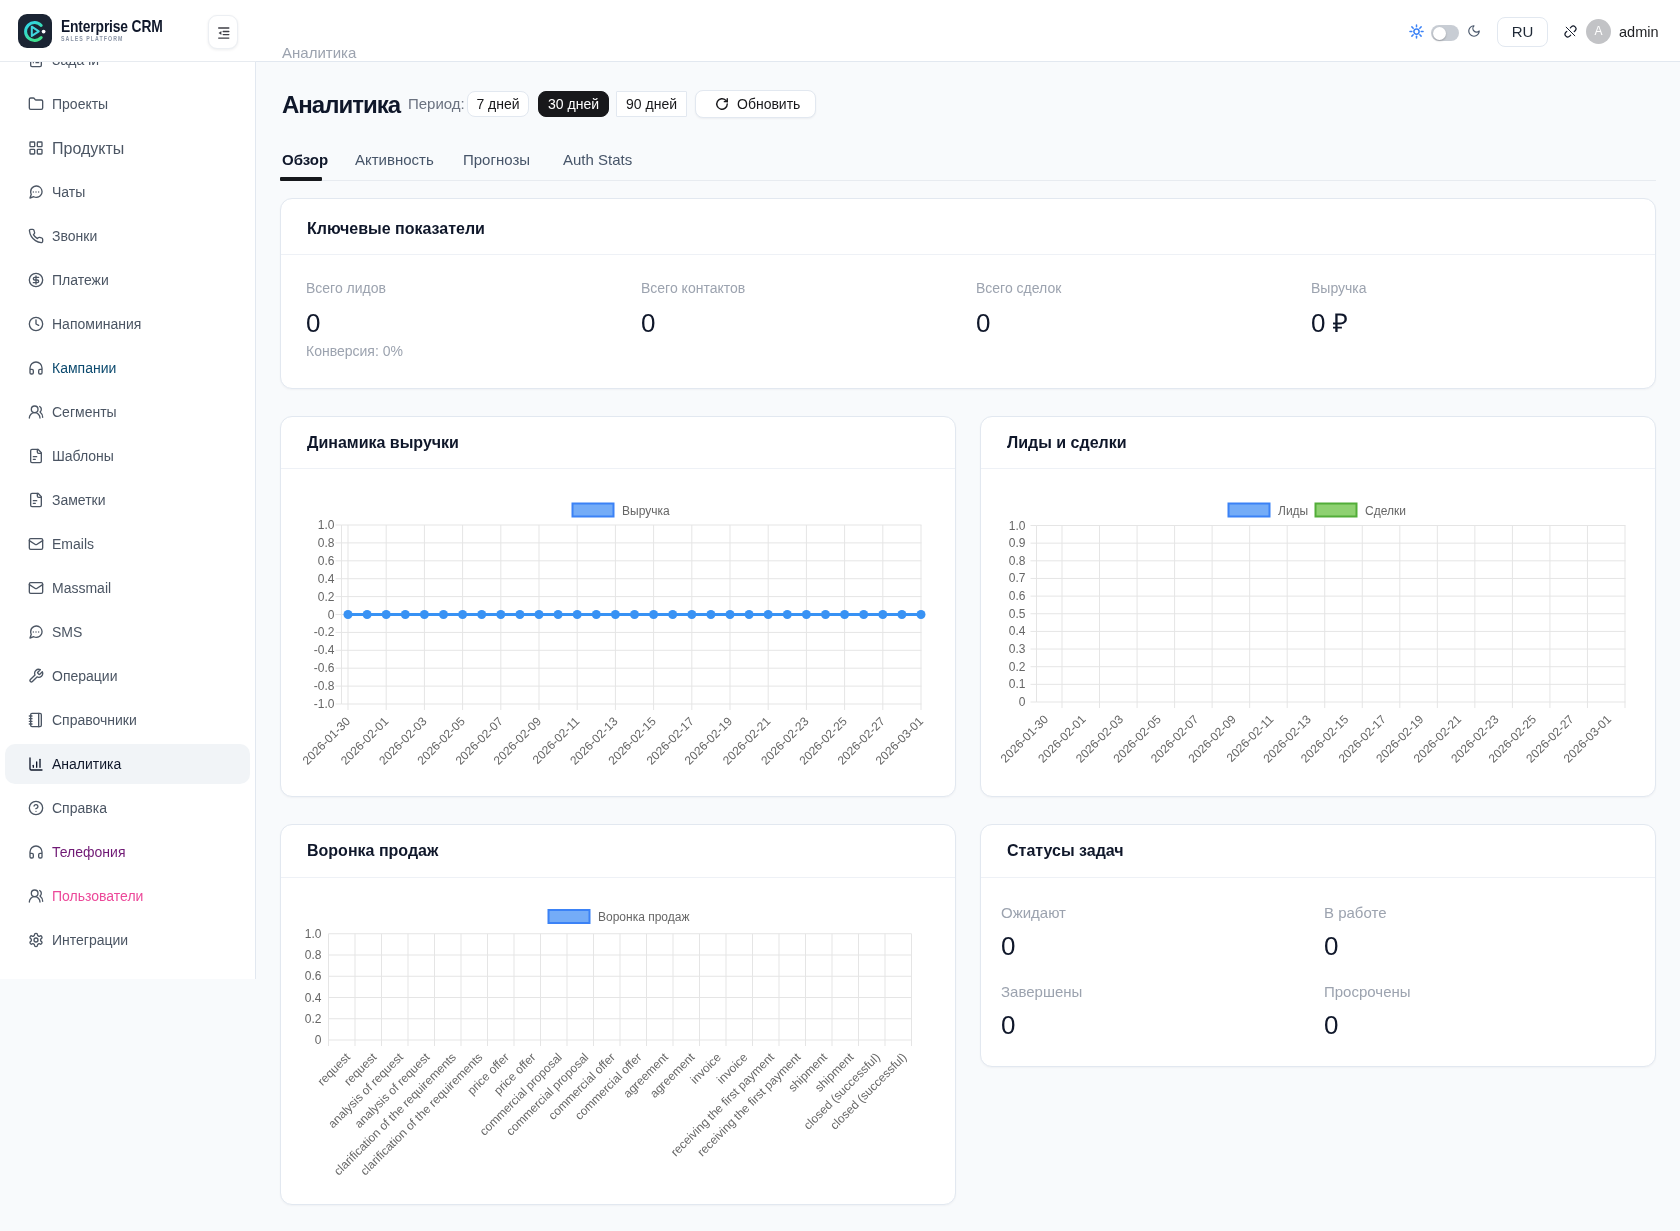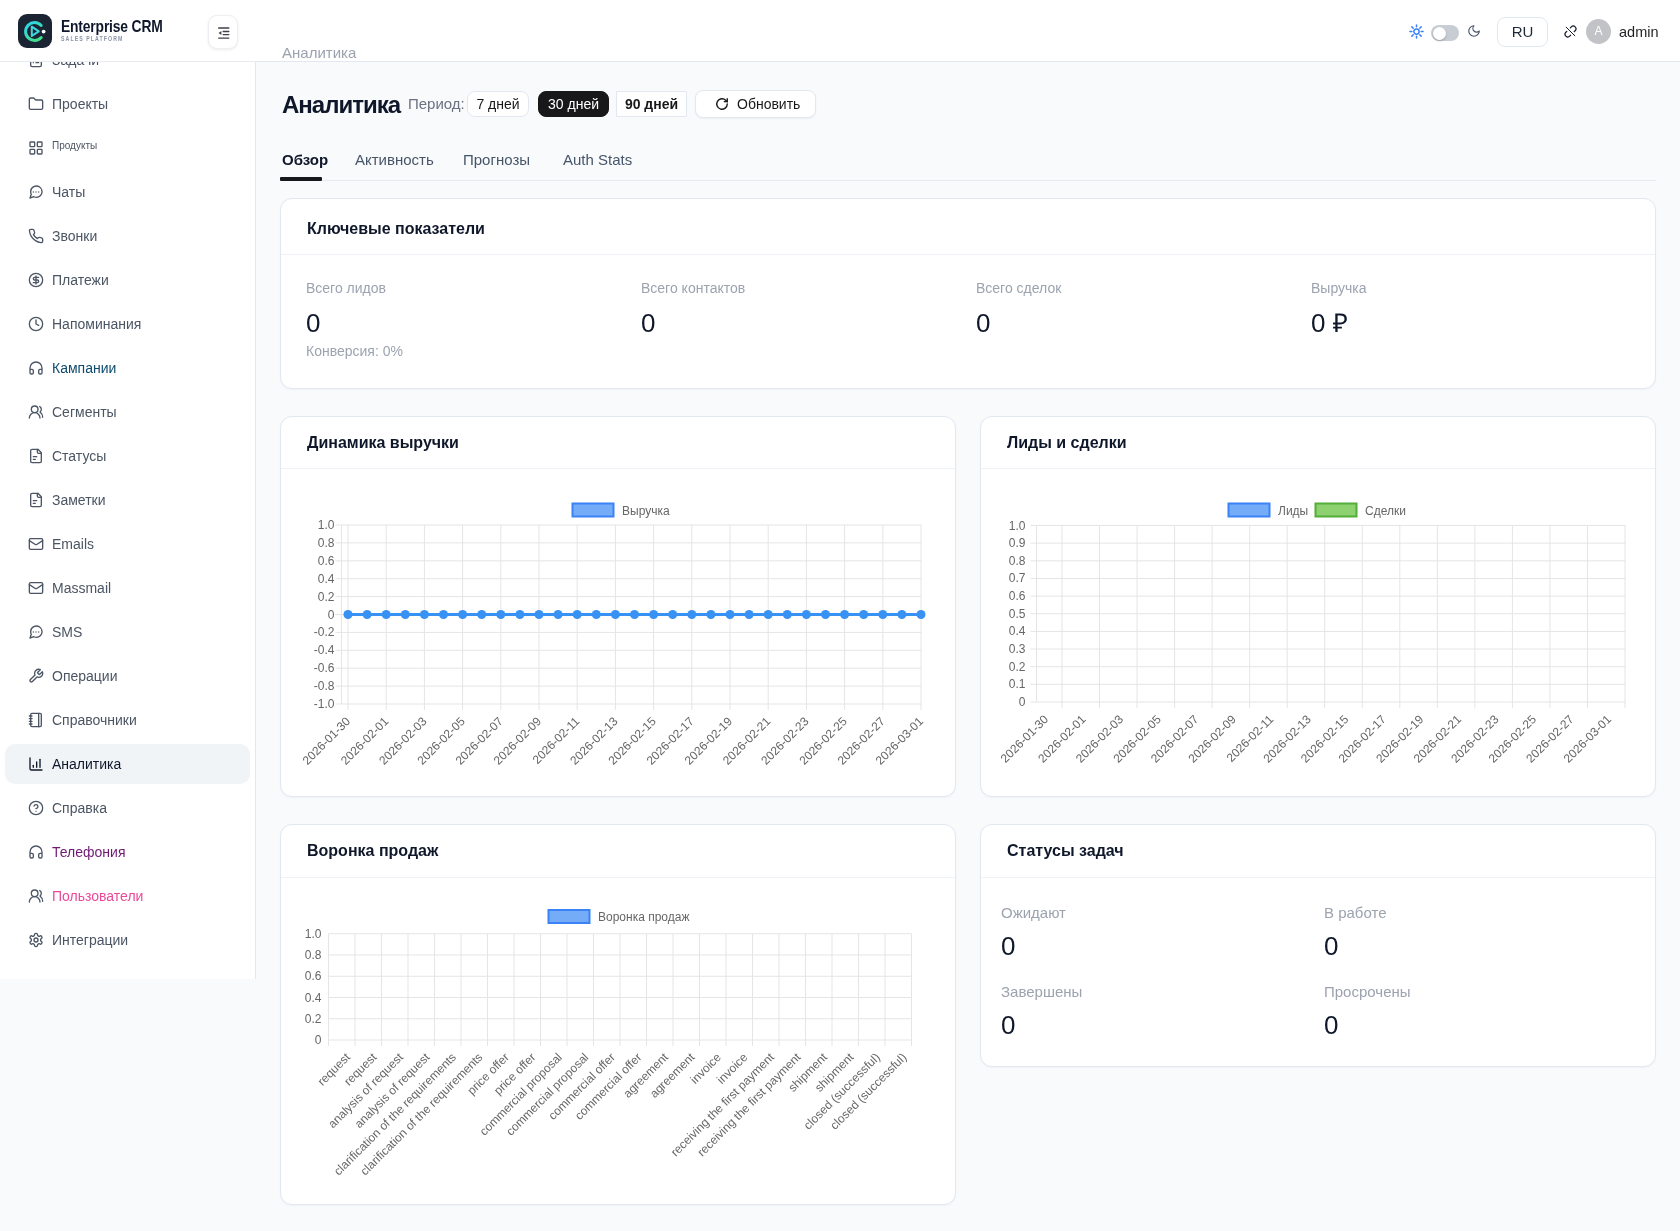--- a/index.html
+++ b/index.html
@@ -28,21 +28,21 @@
         <path d="M20 20a2 2 0 0 0 2-2V8a2 2 0 0 0-2-2h-7.9a2 2 0 0 1-1.69-.9L9.6 3.9A2 2 0 0 0 7.93 3H4a2 2 0 0 0-2 2v13a2 2 0 0 0 2 2Z"></path>
       </svg></div>
 <div class="abs" style="left:52px;top:96px;font-size:14px;font-weight:400;color:#4b5563">Проекты</div>
 <div class="abs" style="left:5px;top:128px;width:245px;height:40px;border-radius:10px"></div>
 <div class="abs" style="left:28px;top:140px;width:16px;height:16px"><svg width="16" height="16" viewBox="0 0 24 24" fill="none" stroke="#4b5563" stroke-width="2" stroke-linecap="round" stroke-linejoin="round">
         <rect x="3" y="3" width="7" height="7" rx="1"></rect>
         <rect x="14" y="3" width="7" height="7" rx="1"></rect>
         <rect x="14" y="14" width="7" height="7" rx="1"></rect>
         <rect x="3" y="14" width="7" height="7" rx="1"></rect>
       </svg></div>
-<div class="abs" style="left:52px;top:140px;font-size:10px;font-weight:400;color:#4b5563">Продукты</div>
+<div class="abs" style="left:52px;top:140px;font-size:16px;font-weight:400;color:#4b5563">Продукты</div>
 <div class="abs" style="left:5px;top:172px;width:245px;height:40px;border-radius:10px"></div>
 <div class="abs" style="left:28px;top:184px;width:16px;height:16px"><svg width="16" height="16" viewBox="0 0 24 24" fill="none" stroke="#4b5563" stroke-width="2" stroke-linecap="round" stroke-linejoin="round">
         <path d="M21 11.5a8.38 8.38 0 0 1-.9 3.8 8.5 8.5 0 0 1-7.6 4.7 8.38 8.38 0 0 1-3.8-.9L3 21l1.9-5.7a8.38 8.38 0 0 1-.9-3.8 8.5 8.5 0 0 1 4.7-7.6 8.38 8.38 0 0 1 3.8-.9h.5a8.48 8.48 0 0 1 8 8v.5z"></path>
         <path d="M8 12h.01"></path>
         <path d="M12 12h.01"></path>
         <path d="M16 12h.01"></path>
       </svg></div>
 <div class="abs" style="left:52px;top:184px;font-size:14px;font-weight:400;color:#4b5563">Чаты</div>
 <div class="abs" style="left:5px;top:216px;width:245px;height:40px;border-radius:10px"></div>
 <div class="abs" style="left:28px;top:228px;width:16px;height:16px"><svg width="16" height="16" viewBox="0 0 24 24" fill="none" stroke="#4b5563" stroke-width="2" stroke-linecap="round" stroke-linejoin="round">
@@ -74,21 +74,21 @@
         <path d="M22 20c0-3.37-2-6.5-4-8a5 5 0 0 0-.45-8.3"></path>
       </svg></div>
 <div class="abs" style="left:52px;top:404px;font-size:14px;font-weight:400;color:#4b5563">Сегменты</div>
 <div class="abs" style="left:5px;top:436px;width:245px;height:40px;border-radius:10px"></div>
 <div class="abs" style="left:28px;top:448px;width:16px;height:16px"><svg width="16" height="16" viewBox="0 0 24 24" fill="none" stroke="#4b5563" stroke-width="2" stroke-linecap="round" stroke-linejoin="round">
         <path d="M15 2H6a2 2 0 0 0-2 2v16a2 2 0 0 0 2 2h12a2 2 0 0 0 2-2V7Z"></path>
         <path d="M14 2v4a2 2 0 0 0 2 2h4"></path>
         <path d="M13 13H8"></path>
         <path d="M11 17H8"></path>
       </svg></div>
-<div class="abs" style="left:52px;top:448px;font-size:14px;font-weight:400;color:#4b5563">Статусы</div>
+<div class="abs" style="left:52px;top:448px;font-size:14px;font-weight:400;color:#4b5563">Шаблоны</div>
 <div class="abs" style="left:5px;top:480px;width:245px;height:40px;border-radius:10px"></div>
 <div class="abs" style="left:28px;top:492px;width:16px;height:16px"><svg width="16" height="16" viewBox="0 0 24 24" fill="none" stroke="#4b5563" stroke-width="2" stroke-linecap="round" stroke-linejoin="round">
         <path d="M15 2H6a2 2 0 0 0-2 2v16a2 2 0 0 0 2 2h12a2 2 0 0 0 2-2V7Z"></path>
         <path d="M14 2v4a2 2 0 0 0 2 2h4"></path>
         <path d="M13 13H8"></path>
         <path d="M11 17H8"></path>
       </svg></div>
 <div class="abs" style="left:52px;top:492px;font-size:14px;font-weight:400;color:#4b5563">Заметки</div>
 <div class="abs" style="left:5px;top:524px;width:245px;height:40px;border-radius:10px"></div>
 <div class="abs" style="left:28px;top:536px;width:16px;height:16px"><svg width="16" height="16" viewBox="0 0 24 24" fill="none" stroke="#4b5563" stroke-width="2" stroke-linecap="round" stroke-linejoin="round">
@@ -208,21 +208,21 @@
 <path d="m5.17 11.75-1.71 1.71a5 5 0 0 0 7.07 7.08l1.71-1.71"></path>
 <path d="M4 4l16 16" stroke-width="1.8"></path>
     </svg>
 <div class="abs" style="left:1330px;top:19px;width:25px;height:25px;background:#c2c3c6;border-radius:50%;text-align:center;line-height:25px;font-size:12px;color:#fff">A</div>
 <div class="abs" style="left:1363px;top:23.5px;font-size:14.5px;color:#1f2023">admin</div>
 </div>
 <div class="abs" style="left:282px;top:91px;font-size:24px;font-weight:700;letter-spacing:-1px;color:#0f172a">Аналитика</div>
 <div class="abs" style="left:408px;top:95px;font-size:15px;color:#6b7280">Период:</div>
 <div class="abs" style="left:467px;top:91px;width:62px;height:26px;background:#fff;color:#18181b;border:1px solid #e2e8f0;border-radius:8px;text-align:center;line-height:24px;font-size:14px;font-weight:500">7 дней</div>
 <div class="abs" style="left:538px;top:91px;width:71px;height:26px;background:#18181b;color:#fff;border:1px solid #18181b;border-radius:8px;text-align:center;line-height:24px;font-size:14px;font-weight:500">30 дней</div>
-<div class="abs" style="left:616px;top:91px;width:71px;height:26px;background:#fff;color:#18181b;border:1px solid #e2e8f0;border-radius:1px;text-align:center;line-height:24px;font-size:14px;font-weight:700">90 дней</div>
+<div class="abs" style="left:616px;top:91px;width:71px;height:26px;background:#fff;color:#18181b;border:1px solid #e2e8f0;border-radius:1px;text-align:center;line-height:24px;font-size:14px;font-weight:400">90 дней</div>
 <div class="abs" style="left:695px;top:90px;width:121px;height:28px;background:#fff;border:1px solid #e2e8f0;border-radius:8px;box-shadow:0 1px 2px rgba(15,23,42,.05)">
 <svg class="abs" style="left:19px;top:6px" width="14" height="14" viewBox="0 0 24 24" fill="none" stroke="#18181b" stroke-width="2.4" stroke-linecap="round" stroke-linejoin="round">
 <path d="M21 12a9 9 0 1 1-2.64-6.36L21 8"></path>
       <path d="M21 3v5h-5"></path>
     </svg>
 <div class="abs" style="left:41px;top:5px;font-size:14px;font-weight:500;color:#18181b">Обновить</div>
   </div>
 <div class="abs" style="left:282px;top:151px;font-size:15px;font-weight:700;color:#0f172a">Обзор</div>
 <div class="abs" style="left:355px;top:151px;font-size:15px;color:#475569">Активность</div>
 <div class="abs" style="left:463px;top:151px;font-size:15px;color:#475569">Прогнозы</div>

